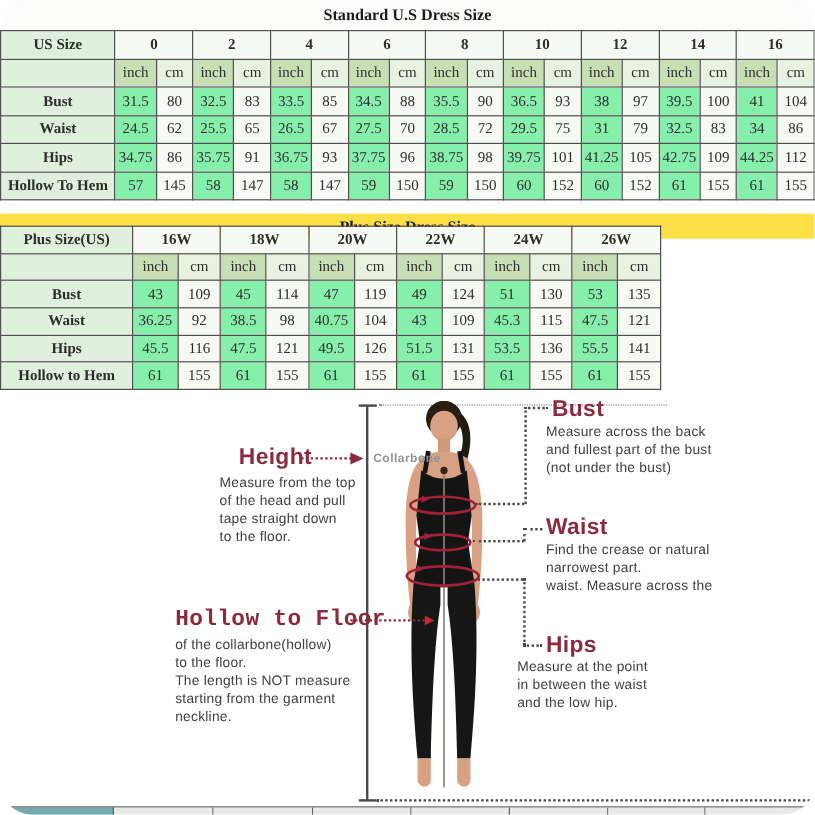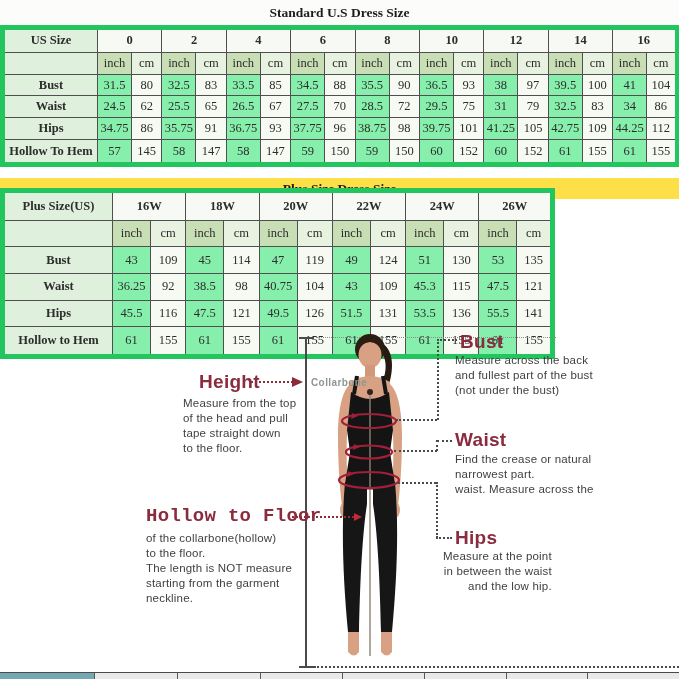--- a/index.html
+++ b/index.html
@@ -1,27 +1,27 @@
 <!DOCTYPE html>
 <html><head>
 <meta charset="utf-8">
 <style>
   html,body{margin:0;padding:0;background:#fff;}
   .page{position:relative;width:679px;height:679px;background:#fff;overflow:hidden;
-        font-family:"Liberation Serif",serif;}
+        font-family:"Liberation Serif",serif;border-radius:27px;}
   .tbl-title{position:absolute;left:0;width:679px;text-align:center;font-weight:bold;
              font-size:13.5px;color:#1c1c1c;font-family:"Liberation Serif",serif;}
   #std-title{top:0;height:25px;line-height:26px;background:#fcfdfb;}
   #plus-title{top:167px;height:21px;line-height:21px;background:#fde047;margin-top:11px;}
   table.sizes{position:absolute;border-collapse:collapse;table-layout:fixed;
-              border:5px solid #22c55e;}
+              border:1px solid #22c55e;}
   table.sizes td{border:1px solid #4f4f4f;text-align:center;vertical-align:middle;
                  padding:0;font-size:12.5px;color:#2d2d2d;overflow:hidden;}
   #std-table{left:0;top:25px;width:679px;height:142px;}
-  #plus-table{left:0;top:188px;width:550px;height:171px;}
+  #plus-table{left:0;top:188px;width:550px;height:137px;}
   td.c-lbl{background:#dff0dc;font-weight:bold;font-size:12.5px;}
   td.c-size{background:#f7faf4;font-weight:bold;font-size:13px;}
   td.c-hinch{background:#c8dfb6;}
   td.c-hcm{background:#e8f2e0;}
   td.c-vinch{background:#86efac;margin-top:30px;}
   td.c-vcm{background:#f7faf3;}
   
   .mlabel{position:absolute;font-family:"Liberation Sans",sans-serif;font-weight:bold;
           font-size:19px;color:#8a2b3e;letter-spacing:.3px;white-space:nowrap;}
   .desc{position:absolute;}
@@ -388,21 +388,21 @@
     <div class="desc" id="waist-desc" style="left:455px;top:452px;">
         <div class="dl">Find the crease or natural</div>
         <div class="dl">narrowest part.</div>
         <div class="dl">waist. Measure across the</div>
       </div>
 
     <div class="mlabel" style="left:455px;top:527px;">Hips</div>
     <div class="dot-h" style="left:398px;top:482px;width:38px;"></div>
     <div class="dot-v" style="left:436px;top:482px;height:56px;"></div>
     <div class="dot-h" style="left:436px;top:537px;width:16px;"></div>
-    <div class="desc" id="hips-desc" style="left:443px;top:549px;text-align:right;">
+    <div class="desc" id="hips-desc" style="left:431px;top:549px;">
         <div class="dl">Measure at the point</div>
         <div class="dl">in between the waist</div>
         <div class="dl">and the low hip.</div>
       </div>
   </div>
 
   <div class="strip">
     <div class="cell teal" style="width:95px;"></div>
     <div class="cell" style="width:83px;"></div>
     <div class="cell" style="width:83px;"></div>

